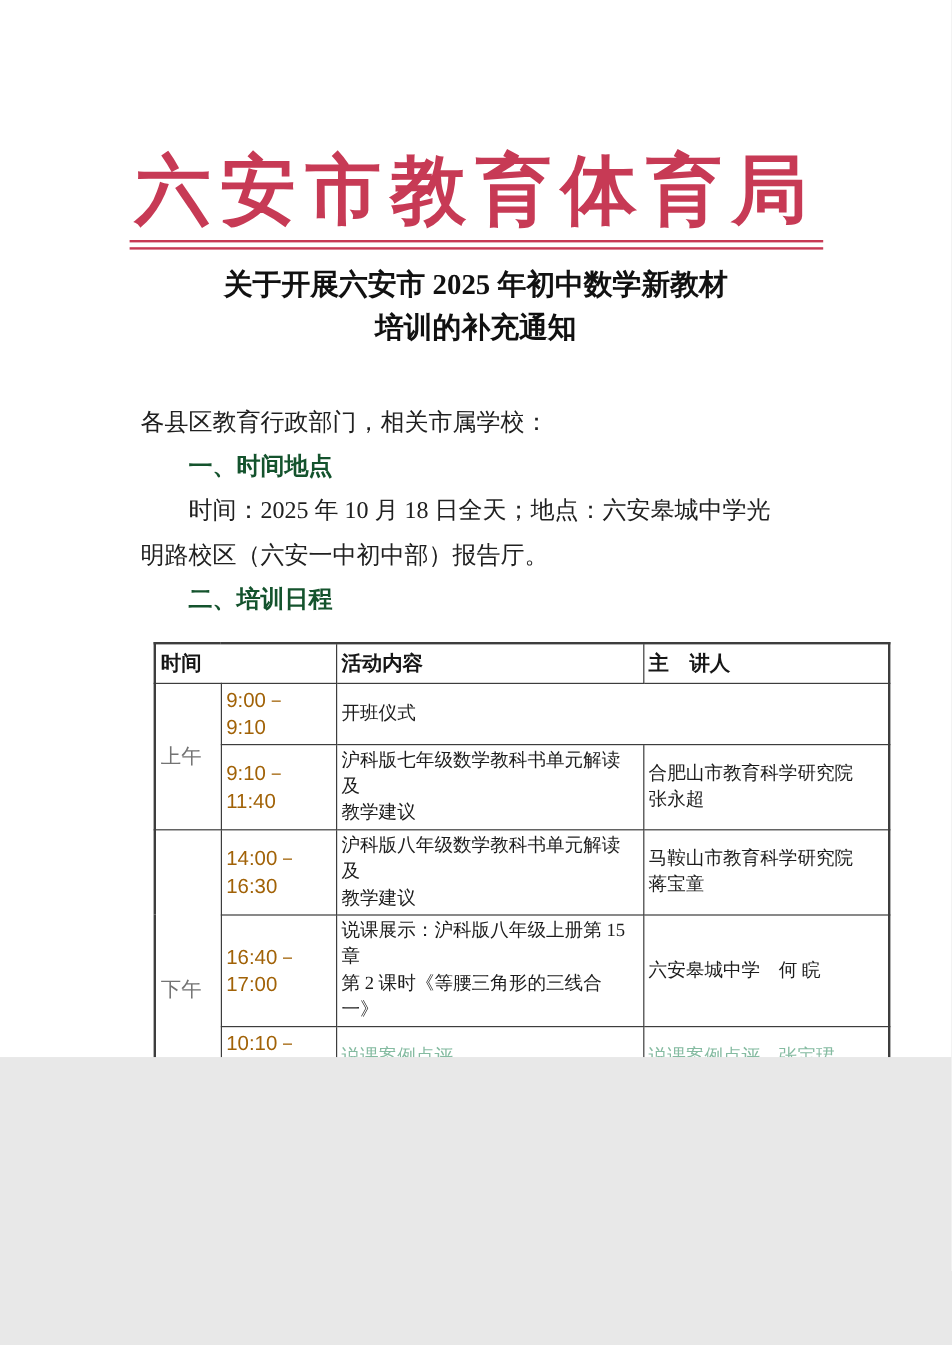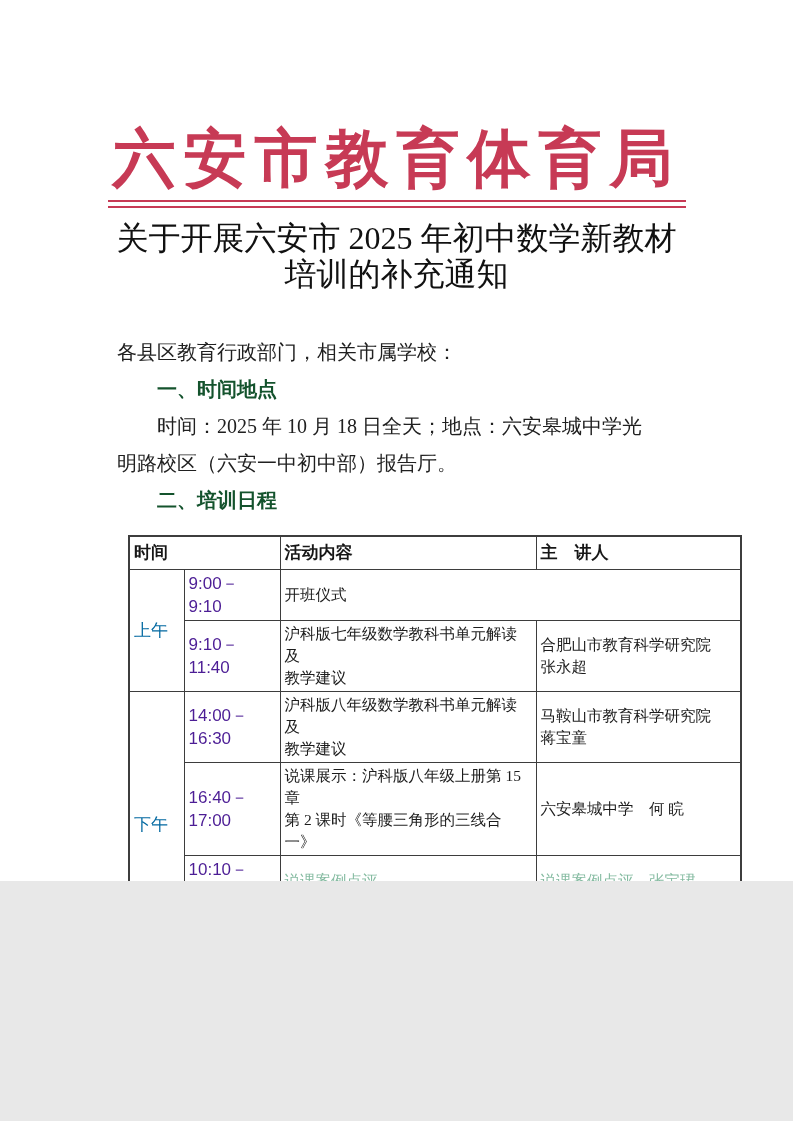--- a/index.html
+++ b/index.html
@@ -14,21 +14,21 @@
     font-weight:900;font-size:63px;line-height:74px;
     color:#c73a55;letter-spacing:8px;white-space:nowrap;
   }
   .underline{
     width:578px;height:4px;margin:4px auto 0 auto;
     border-top:2.5px solid #c73a55;border-bottom:2.5px solid #c73a55;
   }
   .doctitle{
     margin:12px 0 0 0;text-align:center;
     font-family:"Liberation Serif", serif;
-    font-weight:400;font-size:32px;line-height:36px;color:#111;
+    font-weight:700;font-size:24px;line-height:36px;color:#111;
   }
   .bodytext{
     width:580px;margin:42px 0 0 117px;
     font-size:20px;line-height:37px;color:#202020;
   }
   .bodytext p{margin:0;}
   .pre{white-space:pre-line;}
   .ind{text-indent:2em;}
   .heading{
     font-family:"Liberation Sans", sans-serif;
@@ -42,25 +42,25 @@
     border:1.5px solid #3d3d3d;padding:2px 4px;
     text-align:left;vertical-align:middle;
   }
   table.schedule{border:2px solid #3d3d3d;}
   th.hdr{
     font-family:"Liberation Sans", sans-serif;
     font-weight:700;font-size:17px;color:#161616;
   }
   td.time{
     font-family:"Liberation Sans", sans-serif;
-    font-size:17px;line-height:23px;color:#4c1d95;white-space:pre-line;
+    font-size:17px;line-height:23px;color:#a16207;white-space:pre-line;
   }
   td.period{
     font-family:Liberation Mono, monospace;
-    font-size:17px;color:#0369a1;
+    font-size:17px;color:#737373;
   }
   td.cjk{
     font-family:"Liberation Serif", serif;
     font-size:15.5px;line-height:22px;color:#1c1c1c;white-space:pre-line;
   }
   td.left{text-align:left;padding-left:8px;}
   td.green{color:#85bba1;}
   .col-period{width:55px;}
   .col-time{width:96px;}
   .col-activity{width:256px;}

